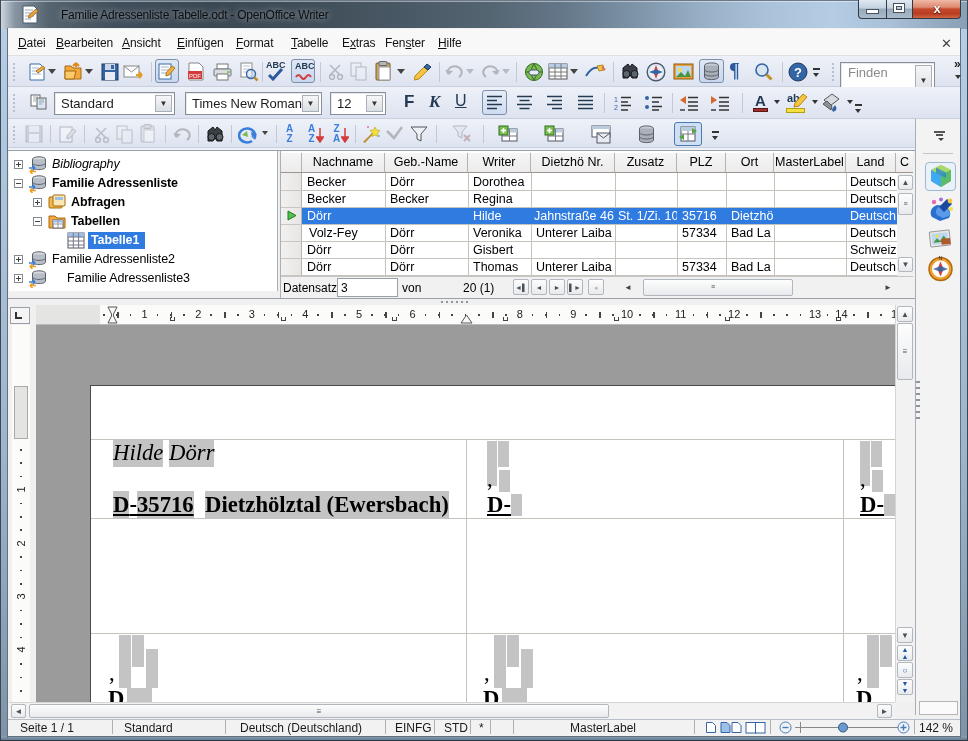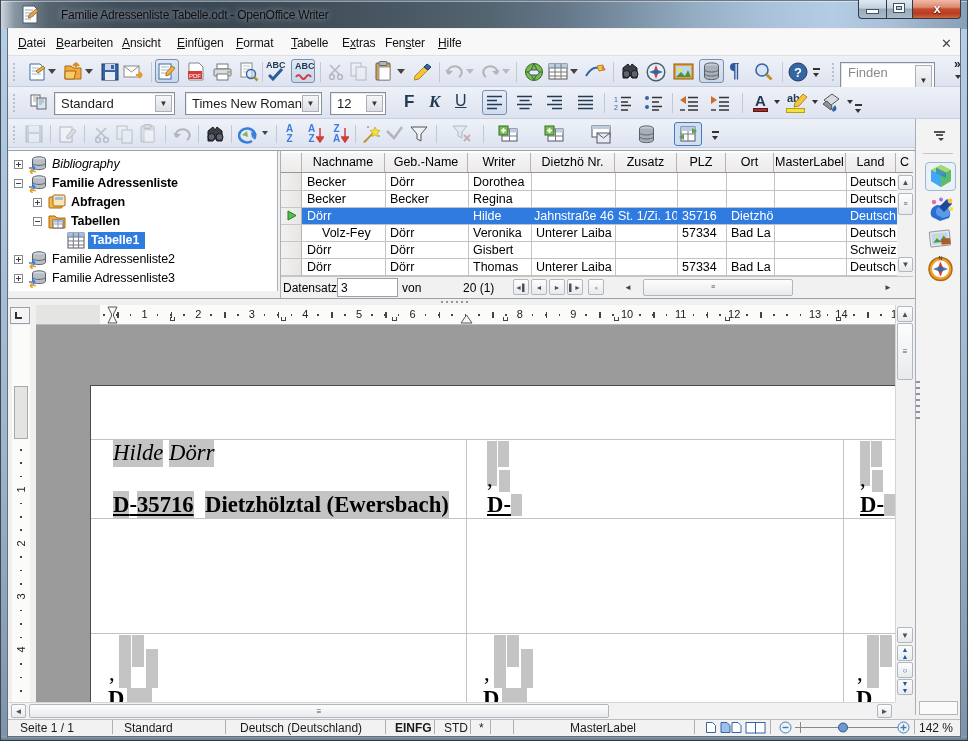--- a/index.html
+++ b/index.html
@@ -487,21 +487,21 @@
       <path d="M1 5h16M1 9h16M1 13h16M6.3 1v15M11.6 1v15" stroke="#778" fill="none"></path>
     </svg>
 
 <div class="ab" style="left:43px;top:6px;font-style:italic;">Bibliography</div>
 <div class="ab" style="left:43px;top:25px;font-weight:bold;">Familie Adressenliste</div>
 <div class="ab" style="left:62px;top:44px;font-weight:bold;">Abfragen</div>
 <div class="ab" style="left:62px;top:63px;font-weight:bold;">Tabellen</div>
 <div class="ab" style="left:79px;top:81px;width:57px;height:17px;background:#2f7be0;"></div>
 <div class="ab" style="left:82px;top:82px;font-weight:bold;color:#fff;">Tabelle1</div>
 <div class="ab" style="left:43px;top:101px;">Familie Adressenliste2</div>
-<div class="ab" style="left:43px;top:120px;text-align:center;">Familie Adressenliste3</div>
+<div class="ab" style="left:58px;top:120px;text-align:center;">Familie Adressenliste3</div>
 </div>
 
 <div id="grid" class="ab" style="left:280px;top:151px;width:633px;height:147px;background:#fff;border-left:1px solid #aab0b8;overflow:hidden;">
 
 <div class="hdrcell" style="left:0;top:2px;width:21px;"></div>
 <div class="hdrcell" style="left:21px;top:2px;width:83px;">Nachname</div>
 <div class="hdrcell" style="left:104px;top:2px;width:83px;">Geb.-Name</div>
 <div class="hdrcell" style="left:187px;top:2px;width:63px;">Writer</div>
 <div class="hdrcell" style="left:250px;top:2px;width:84px;">Dietzhö Nr.</div>
 <div class="hdrcell" style="left:334px;top:2px;width:62px;">Zusatz</div>
@@ -552,21 +552,21 @@
 <div class="cell" style="left:566px;top:40px;width:49px;padding:1px 0 1px 3px;">Deutschl</div>
 
 <div class="cell" style="left:22px;top:57px;width:81px;color:#fff;">Dörr</div>
 <div class="cell" style="left:188px;top:57px;width:61px;color:#fff;">Hilde</div>
 <div class="cell" style="left:251px;top:57px;width:83px;color:#fff;padding:1px 2px;">Jahnstraße 46</div>
 <div class="cell" style="left:335px;top:57px;width:61px;color:#fff;padding:1px 2px;">St. 1/Zi. 10</div>
 <div class="cell" style="left:397px;top:57px;width:48px;color:#fff;">35716</div>
 <div class="cell" style="left:446px;top:57px;width:47px;color:#fff;">Dietzhö</div>
 <div class="cell" style="left:566px;top:57px;width:49px;color:#fff;padding:1px 0 1px 3px;">Deutschl</div>
 
-<div class="cell" style="left:37px;top:74px;width:81px;">Volz-Fey</div>
+<div class="cell" style="left:24px;top:74px;width:81px;">Volz-Fey</div>
 <div class="cell" style="left:105px;top:74px;width:81px;">Dörr</div>
 <div class="cell" style="left:188px;top:74px;width:61px;">Veronika</div>
 <div class="cell" style="left:251px;top:74px;width:83px;">Unterer Laiba</div>
 <div class="cell" style="left:397px;top:74px;width:48px;">57334</div>
 <div class="cell" style="left:446px;top:74px;width:47px;">Bad La</div>
 <div class="cell" style="left:566px;top:74px;width:49px;padding:1px 0 1px 3px;">Deutschl</div>
 
 <div class="cell" style="left:22px;top:91px;width:81px;">Dörr</div>
 <div class="cell" style="left:105px;top:91px;width:81px;">Dörr</div>
 <div class="cell" style="left:188px;top:91px;width:61px;">Gisbert</div>
@@ -763,21 +763,21 @@
 </div>
 
 <div class="ab" style="left:8px;top:719px;width:952px;height:17px;background:#f2f2f2;border-top:1px solid #b9bfc7;"></div>
 <div id="status" class="ab" style="left:8px;top:719px;width:952px;height:17px;font-size:12px;color:#1a1a1a;">
 <span class="ab" style="left:12px;top:2px;">Seite 1 / 1</span>
 <span class="ab" style="left:104px;top:1px;width:1px;height:14px;background:#b0b0b0;"></span>
 <span class="ab" style="left:116px;top:2px;">Standard</span>
 <span class="ab" style="left:217px;top:1px;width:1px;height:14px;background:#b0b0b0;"></span>
 <span class="ab" style="left:232px;top:2px;">Deutsch (Deutschland)</span>
 <span class="ab" style="left:377px;top:1px;width:1px;height:14px;background:#b0b0b0;"></span>
-<span class="ab" style="left:387px;top:2px;font-weight:bold;">EINFG</span>
+<span class="ab" style="left:387px;top:2px;">EINFG</span>
 <span class="ab" style="left:426px;top:1px;width:1px;height:14px;background:#b0b0b0;"></span>
 <span class="ab" style="left:436px;top:2px;">STD</span>
 <span class="ab" style="left:462px;top:1px;width:1px;height:14px;background:#b0b0b0;"></span>
 <span class="ab" style="left:471px;top:2px;">*</span>
 <span class="ab" style="left:482px;top:1px;width:1px;height:14px;background:#b0b0b0;"></span>
 <span class="ab" style="left:505px;top:1px;width:1px;height:14px;background:#b0b0b0;"></span>
 <span class="ab" style="left:562px;top:2px;">MasterLabel</span>
 <span class="ab" style="left:686px;top:1px;width:1px;height:14px;background:#b0b0b0;"></span>
 <svg class="ab" style="left:697px;top:2px;" width="12" height="13" viewBox="0 0 12 13">
       <path d="M1.5 1.5h6l3 3v7h-9z" fill="#fff" stroke="#3465a4"></path>

